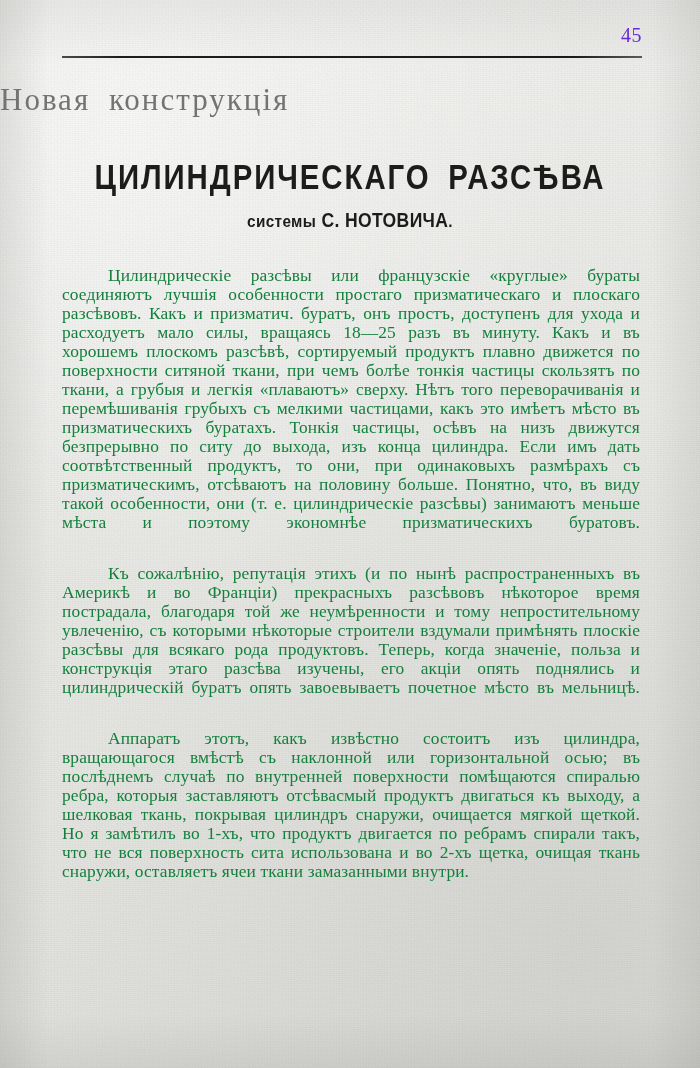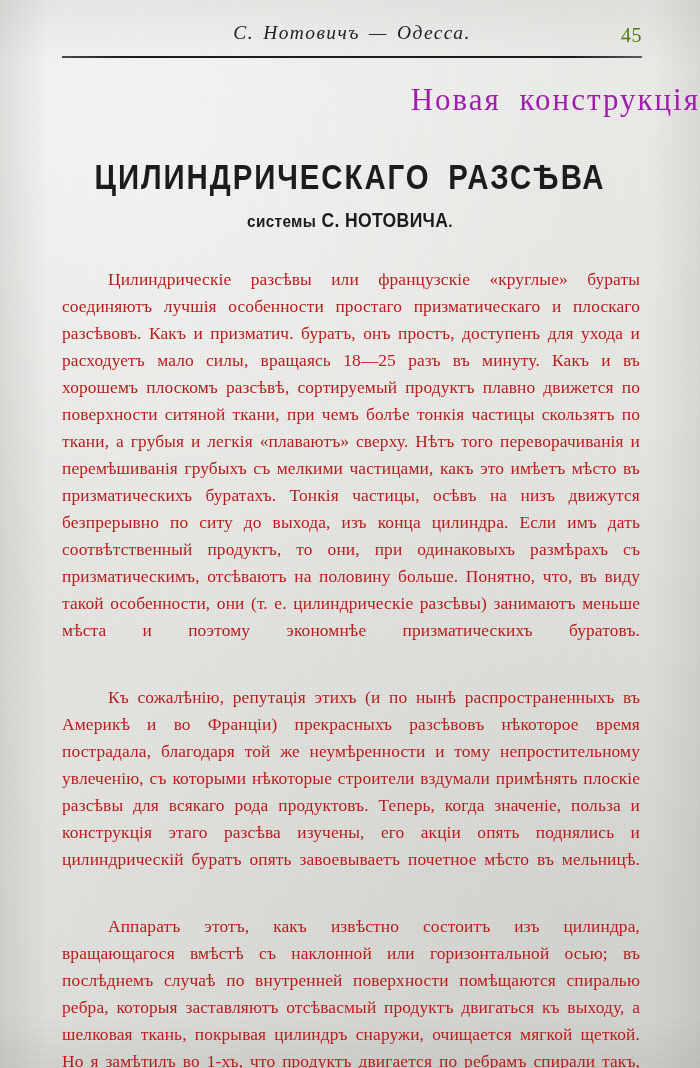--- a/index.html
+++ b/index.html
@@ -70,42 +70,41 @@
     letter-spacing: 1.4px;
     word-spacing: 3px;
     color: #232323;
   }
   .runhead-folio {
     position: absolute;
     right: 0px;
     top: 2px;
     font-size: 20px;
     letter-spacing: 0.5px;
-    color: #4d7c0f;
+    color: #6d28d9;
   }
   .rule {
     position: absolute;
     left: 62px;
     top: 56px;
     width: 580px;
     height: 2px;
     background: linear-gradient(90deg, #4a4a4a 0%, #1d1d1d 10%, #1a1a1a 88%, #5a5a5a 100%);
   }
 
   
   .title-main {
     position: absolute;
     left: 0; right: 0;
     top: 82px;
-    text-align: right;
+    text-align: left;
     font-size: 31px;
     letter-spacing: 2.0px;
     word-spacing: 9px;
-    color: #a21caf;
-    padding-left: 8px;
+    color: #737373;
   }
   .title-sub {
     position: absolute;
     left: 0; right: 0;
     top: 157px;
     text-align: center;
     font-family: "Liberation Sans Narrow", "Liberation Sans", sans-serif;
     font-size: 35px;
     font-weight: 700;
     letter-spacing: 2.3px;
@@ -134,23 +133,23 @@
     position: absolute;
     left: 62px;
     top: 266px;
     width: 578px;
   }
   p {
     margin: 0 0 13px 0;
     text-indent: 46px;
     text-align: justify;
     font-size: 17.4px;
-    line-height: 27px;
+    line-height: 19px;
     letter-spacing: 0.12px;
-    color: #b91c1c;
+    color: #15803d;
     -webkit-font-smoothing: none;
   }
   p:last-child { margin-bottom: 0; }
 
   
   p::after {
     content: "";
     display: inline-block;
     width: 100%;
   }
@@ -159,21 +158,20 @@
 </head>
 <body>
 
 <div class="paper"></div>
 <div class="grain"></div>
 <div class="vignette"></div>
 
 <div class="page">
 
   <div class="runhead">
-    <div class="runhead-title">С. Нотовичъ — Одесса.</div>
     <div class="runhead-folio">45</div>
   </div>
 
   <div class="rule"></div>
 
   <div class="title-main">Новая конструкція</div>
 
   <div class="title-sub">ЦИЛИНДРИЧЕСКАГО РАЗСѢВА</div>
 
   <div class="title-byline">

